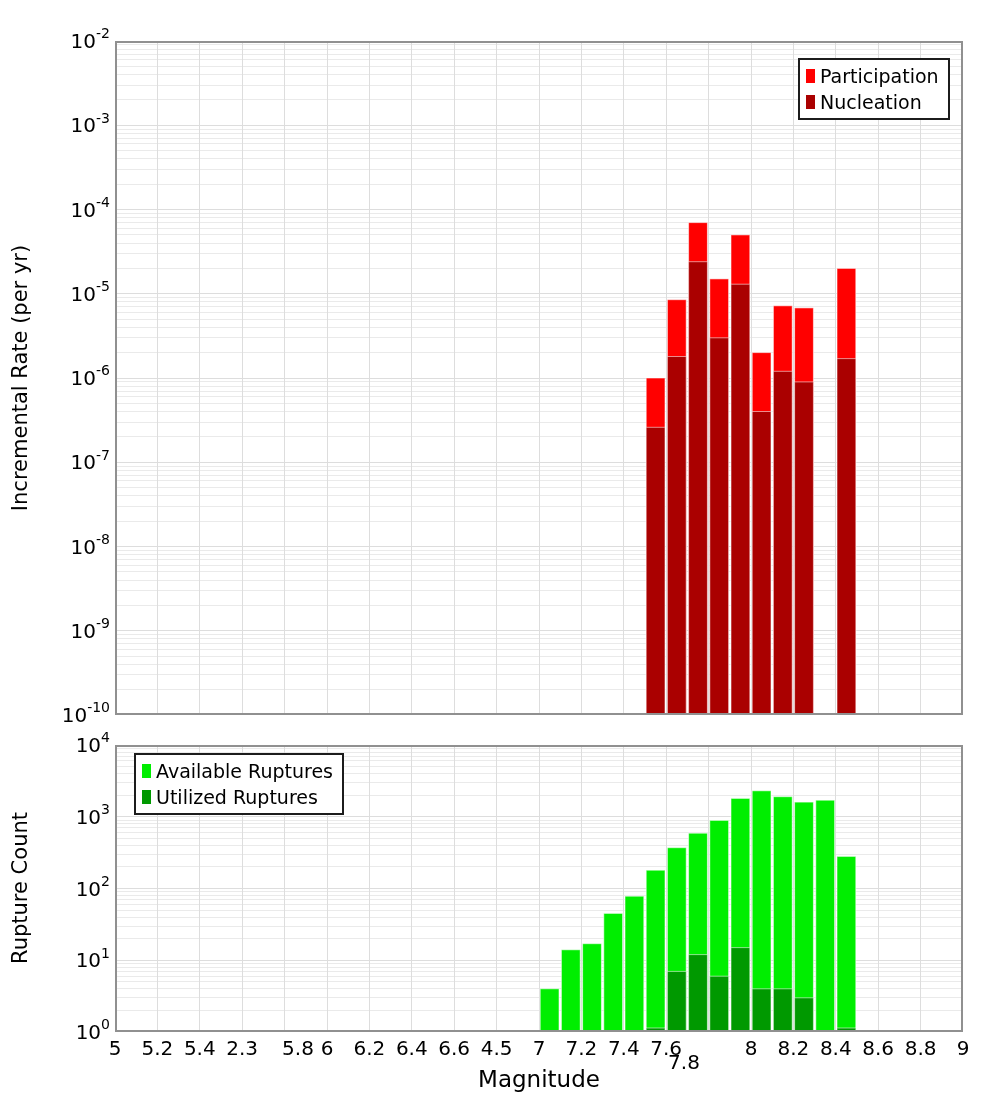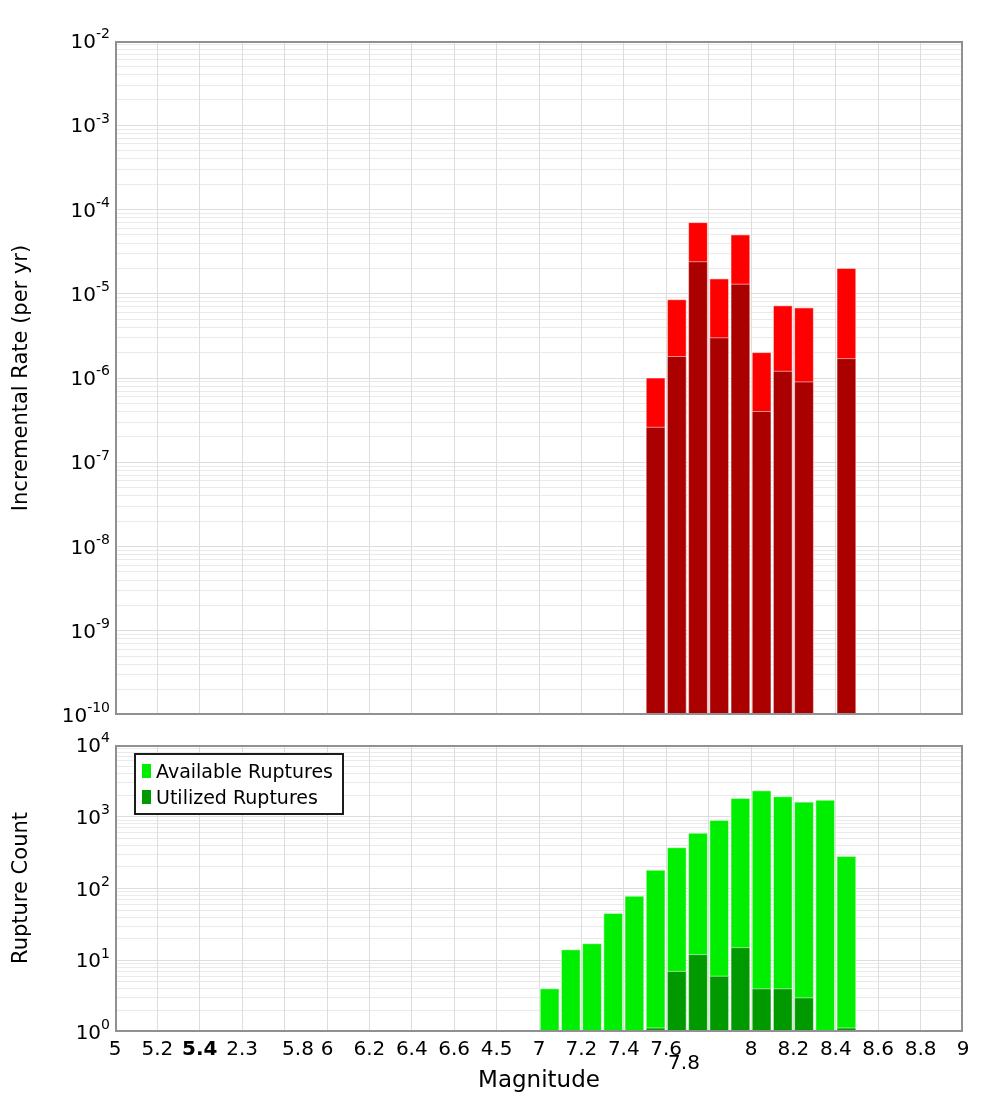--- a/index.html
+++ b/index.html
@@ -254,41 +254,51 @@
   <div id="yticks-count">
       <span class="ytick" style="right: 890px; top: 731px;">10<sup>4</sup></span>
       <span class="ytick" style="right: 890px; top: 802.75px;">10<sup>3</sup></span>
       <span class="ytick" style="right: 890px; top: 874.5px;">10<sup>2</sup></span>
       <span class="ytick" style="right: 890px; top: 946.25px;">10<sup>1</sup></span>
       <span class="ytick" style="right: 890px; top: 1018px;">10<sup>0</sup></span>
     </div>
   <div id="xticks">
       <span class="xtick" style="left: 75px;">5</span>
       <span class="xtick" style="left: 117.4px;">5.2</span>
-      <span class="xtick" style="left: 159.8px; font-weight: bold;">5.4</span>
+      <span class="xtick" style="left: 159.8px;">5.4</span>
       <span class="xtick" style="left: 202.2px;">2.3</span>
       <span class="xtick" style="left: 258px;">5.8</span>
       <span class="xtick" style="left: 287px;">6</span>
       <span class="xtick" style="left: 329.4px;">6.2</span>
       <span class="xtick" style="left: 371.8px;">6.4</span>
       <span class="xtick" style="left: 414.2px;">6.6</span>
       <span class="xtick" style="left: 456.6px;">4.5</span>
       <span class="xtick" style="left: 499px;">7</span>
       <span class="xtick" style="left: 541.4px;">7.2</span>
       <span class="xtick" style="left: 583.8px;">7.4</span>
       <span class="xtick" style="left: 626.2px;">7.6</span>
       <span class="xtick" style="left: 644px; margin-top: 14px;">7.8</span>
       <span class="xtick" style="left: 711px;">8</span>
       <span class="xtick" style="left: 753.4px;">8.2</span>
       <span class="xtick" style="left: 795.8px;">8.4</span>
       <span class="xtick" style="left: 838.2px;">8.6</span>
       <span class="xtick" style="left: 880.6px;">8.8</span>
       <span class="xtick" style="left: 923px;">9</span>
     </div>
 
+  <div class="legend" style="left:798px;top:58px;">
+    <div class="legend-row">
+      <span class="swatch" id="sw-participation" style="background: rgb(255, 0, 0);"></span>
+      <span class="legend-label">Participation</span>
+    </div>
+    <div class="legend-row">
+      <span class="swatch" id="sw-nucleation" style="background: rgb(170, 0, 0);"></span>
+      <span class="legend-label">Nucleation</span>
+    </div>
+  </div>
 
   <div class="legend" style="left:134px;top:753px;">
     <div class="legend-row">
       <span class="swatch" id="sw-available" style="background: rgb(0, 238, 0);"></span>
       <span class="legend-label">Available Ruptures</span>
     </div>
     <div class="legend-row">
       <span class="swatch" id="sw-utilized" style="background: rgb(0, 153, 0);"></span>
       <span class="legend-label">Utilized Ruptures</span>
     </div>

